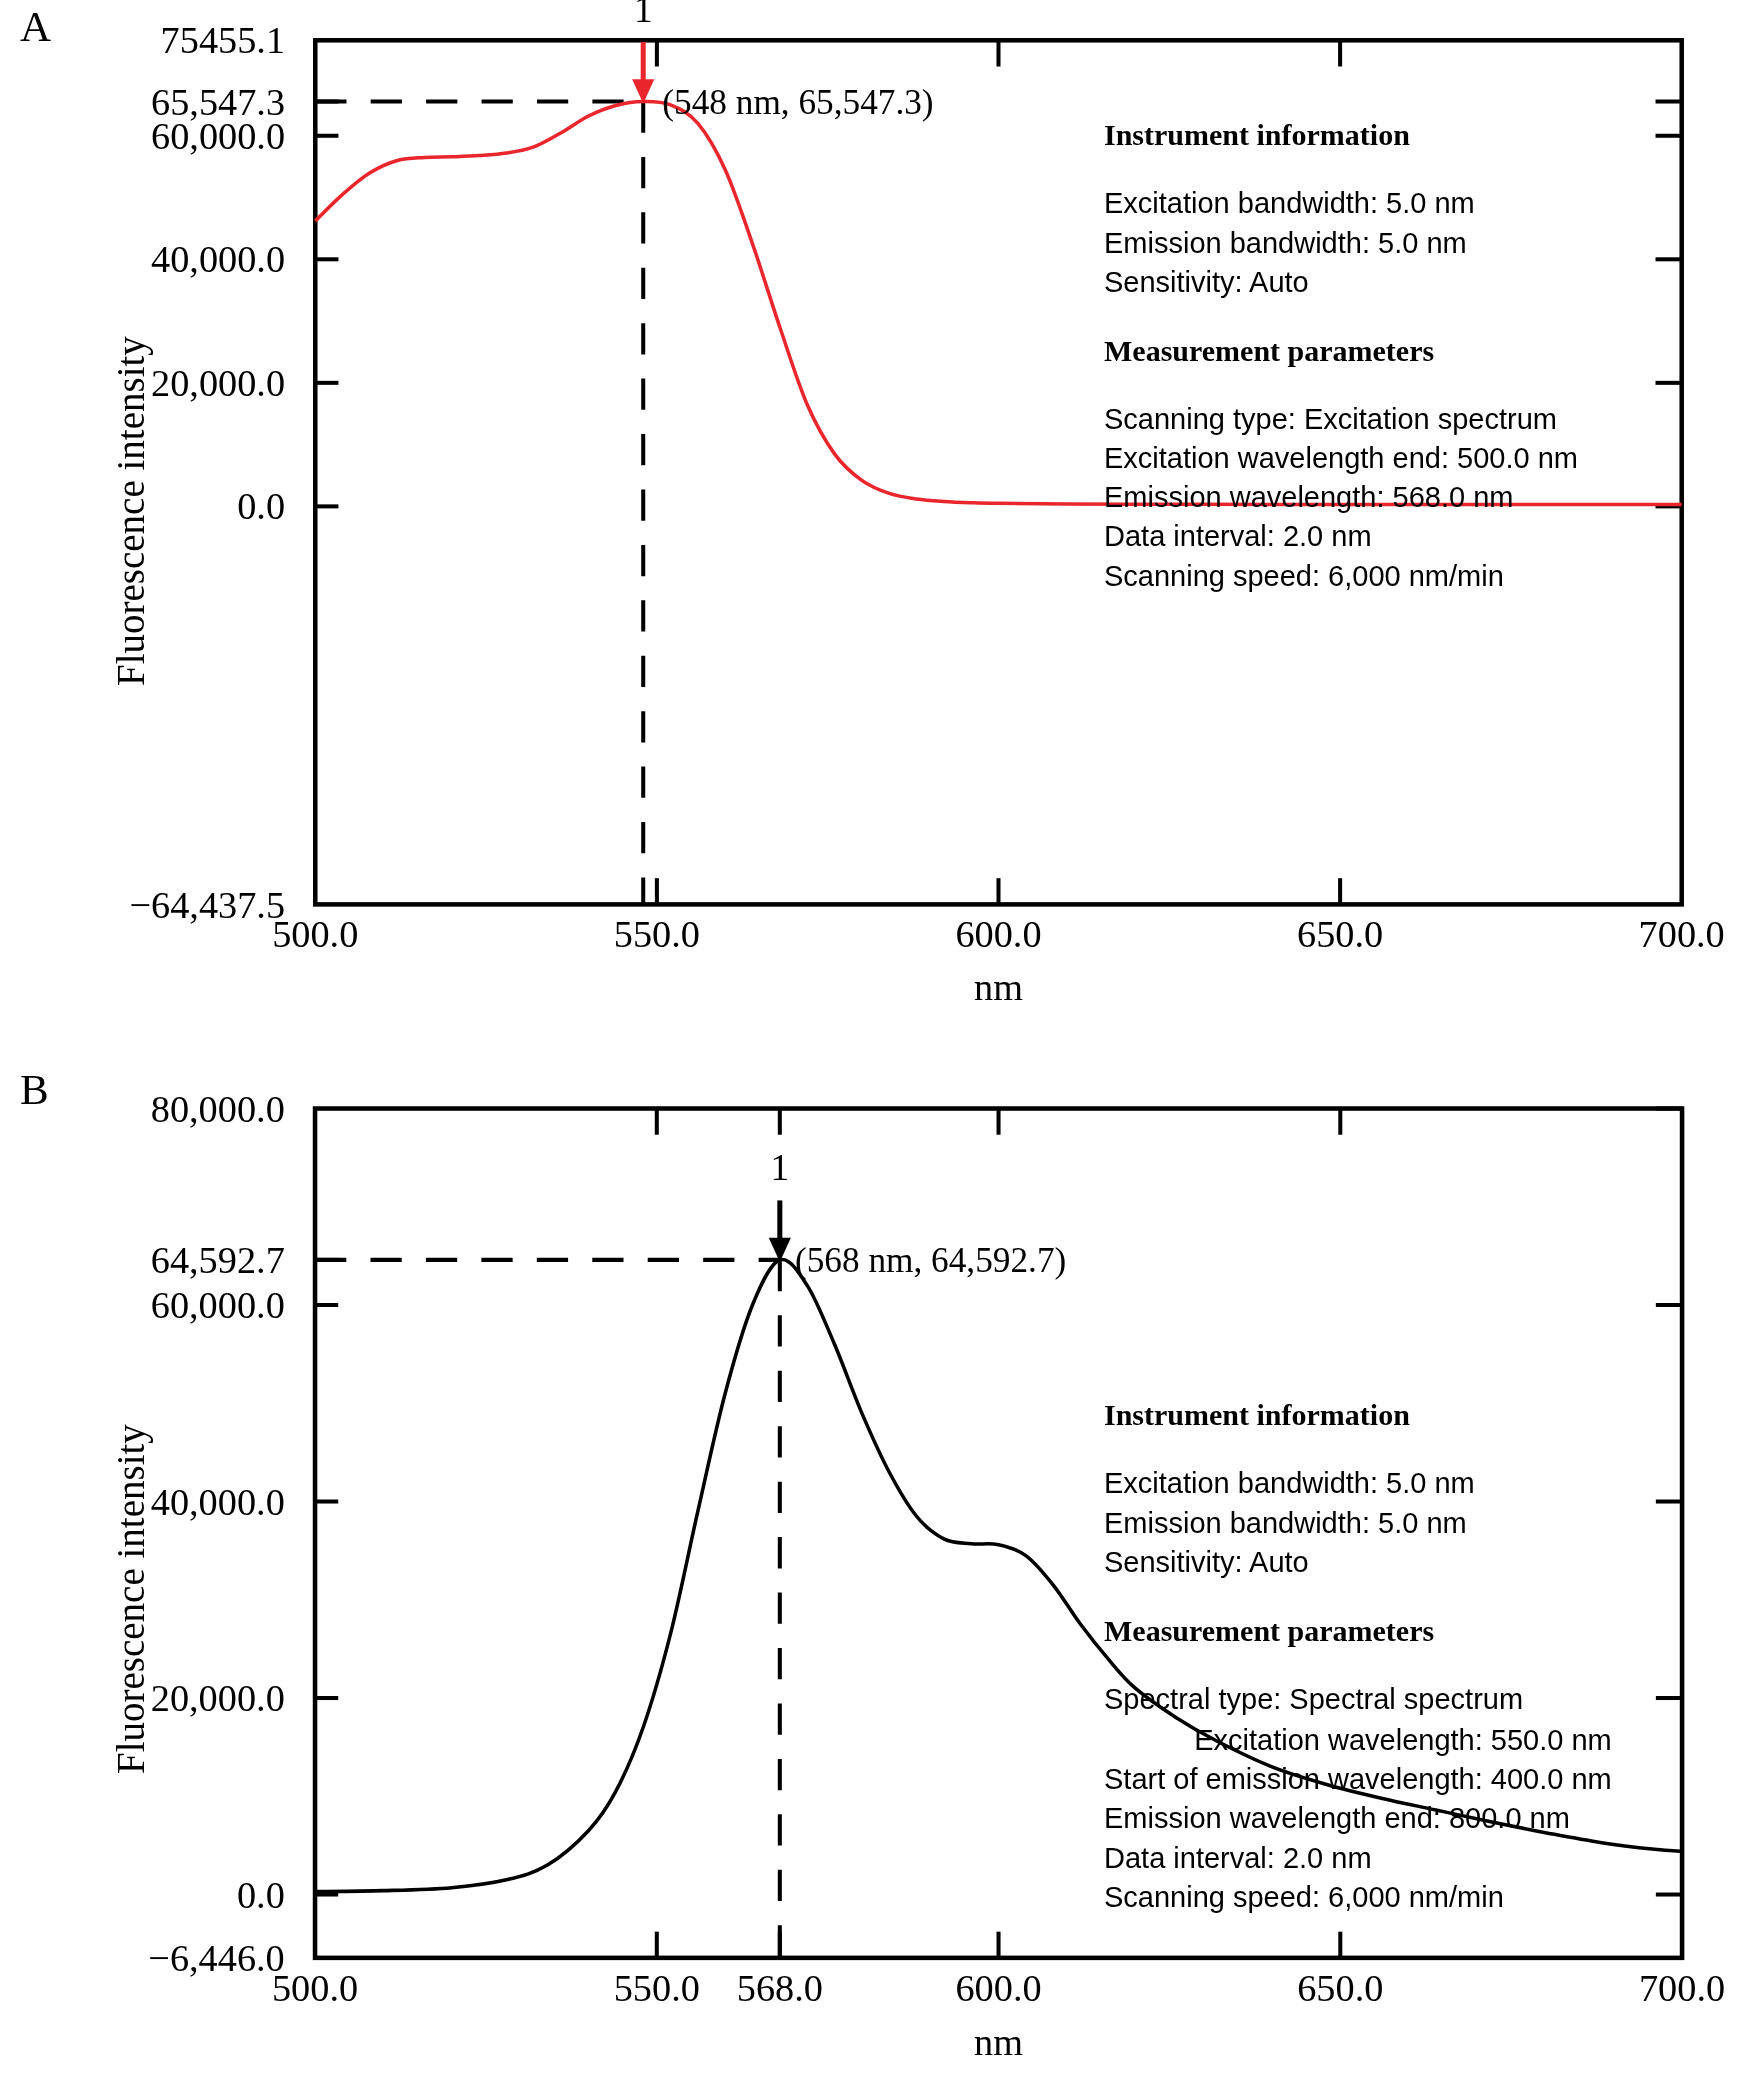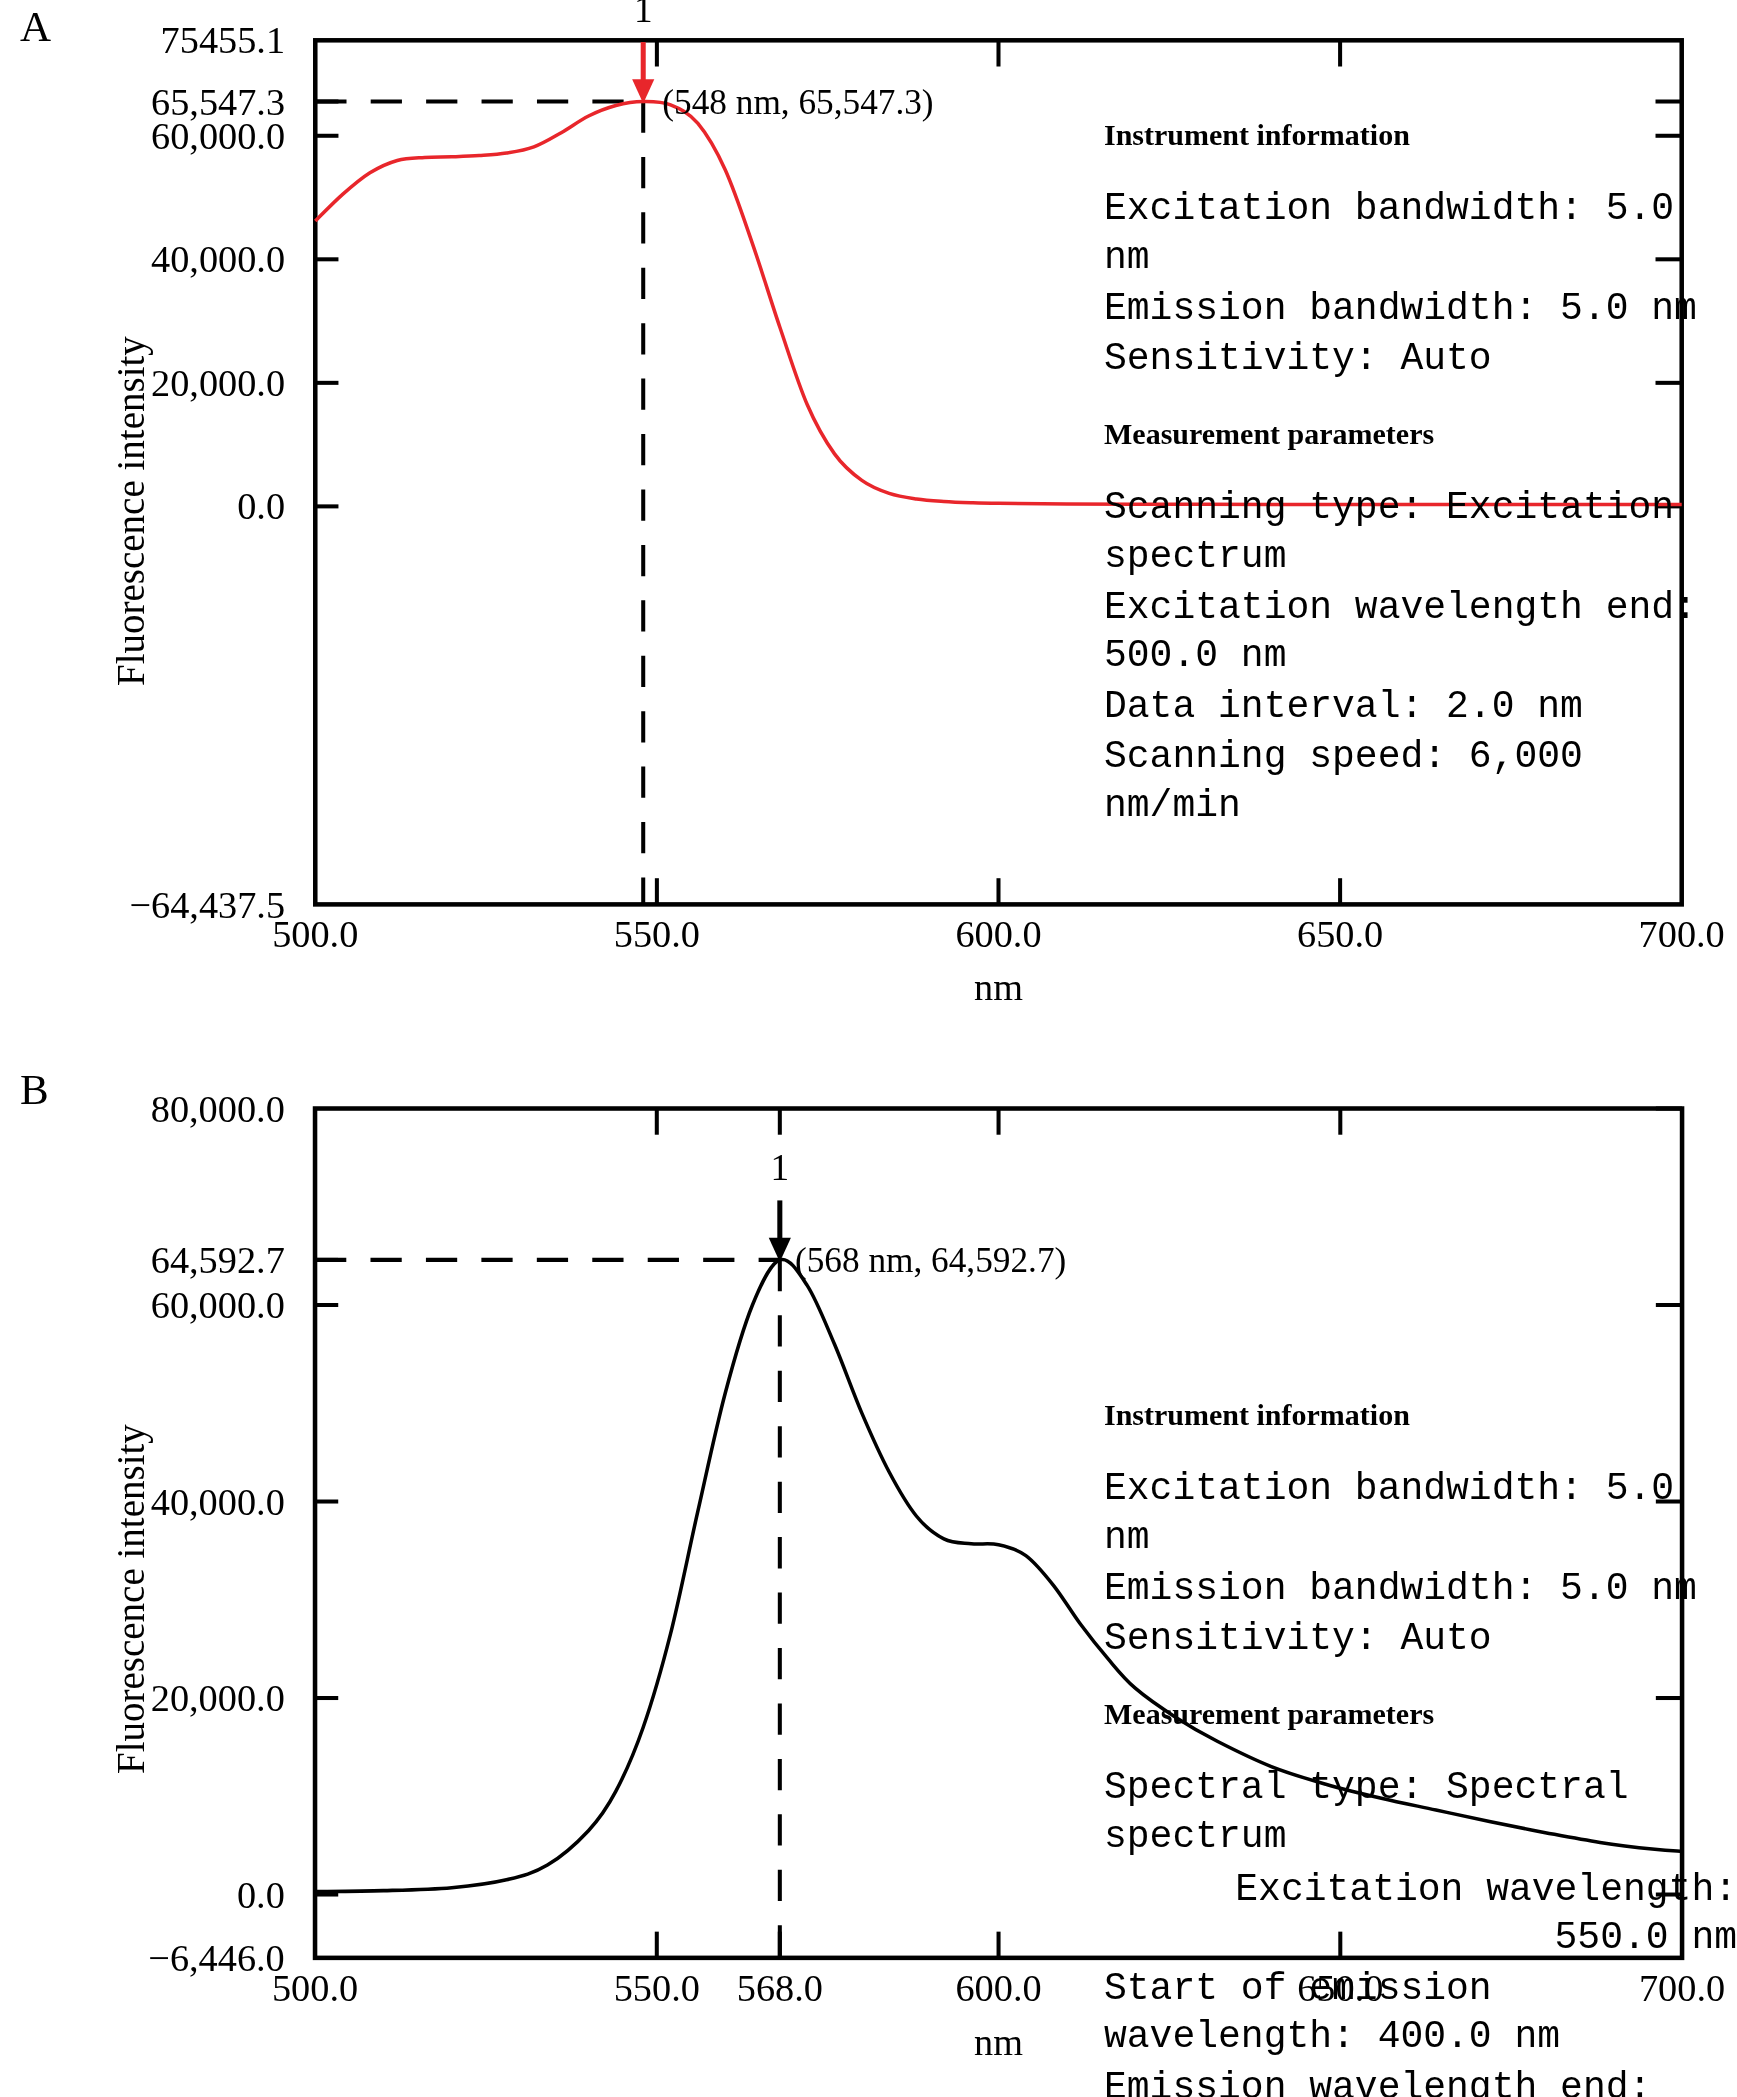--- a/index.html
+++ b/index.html
@@ -6,21 +6,21 @@
   body{width:1737px;height:2097px;position:relative;
        font-family:"Liberation Serif","DejaVu Serif",serif;color:#000;}
   .panel{position:absolute;left:0;width:1737px;}
   #panel-a{top:0;height:1048px;}
   #panel-b{top:1048px;height:1049px;}
   .panel-letter{position:absolute;font-size:43px;line-height:1;}
   .chart-svg{position:absolute;left:0;top:0;overflow:visible;}
   .tick-label{font-size:76px;font-family:"Liberation Serif","DejaVu Serif",serif;}
   .axis-title{font-size:76px;font-family:"Liberation Serif","DejaVu Serif",serif;}
   .info-head{font-size:30px;font-weight:bold;font-family:"Liberation Serif","DejaVu Serif",serif;}
-  .info-line{font-size:38px;font-family:Liberation Mono, monospace;}
+  .info-line{font-size:29px;font-family:Liberation Sans, sans-serif;}
   .peak-label{font-size:70px;font-family:"Liberation Serif","DejaVu Serif",serif;}
   .peak-num{font-size:74px;font-family:"Liberation Serif","DejaVu Serif",serif;}
   .ylab-rot{position:absolute;transform-origin:0 0;transform:rotate(-90deg);
             font-size:39px;white-space:nowrap;}
 </style>
 </head>
 <body>
 
 <div class="panel" id="panel-a">
   <div class="panel-letter" style="left:20px;top:5px;">A</div>
@@ -65,20 +65,21 @@
       <text x="1313.88" y="225.4637300328966" text-anchor="start" class="peak-label">(548 nm, 65,547.3)</text>
     </svg>
   <div id="info-a" style="position:absolute;left:1104px;top:116px;">
       <div class="info-head" style="margin-top: 0px; line-height: 1.28;">Instrument information</div>
       <div class="info-line" style="margin-top: 31px; line-height: 1.28;">Excitation bandwidth: 5.0 nm</div>
       <div class="info-line" style="margin-top: 2px; line-height: 1.28;">Emission bandwidth: 5.0 nm</div>
       <div class="info-line" style="margin-top: 2px; line-height: 1.28;">Sensitivity: Auto</div>
       <div class="info-head" style="margin-top: 31px; line-height: 1.28;">Measurement parameters</div>
       <div class="info-line" style="margin-top: 31px; line-height: 1.28;">Scanning type: Excitation spectrum</div>
       <div class="info-line" style="margin-top: 2px; line-height: 1.28;">Excitation wavelength end: 500.0 nm</div>
+      <div class="info-line" style="margin-top: 2px; line-height: 1.28;">Emission wavelength: 568.0 nm</div>
       <div class="info-line" style="margin-top: 2px; line-height: 1.28;">Data interval: 2.0 nm</div>
       <div class="info-line" style="margin-top: 2px; line-height: 1.28;">Scanning speed: 6,000 nm/min</div>
     </div>
 </div>
 
 <div class="panel" id="panel-b">
   <div class="panel-letter" style="left:20px;top:20px;">B</div>
   <div class="ylab-rot" style="left:108px;top:726px;">Fluorescence intensity</div>
   <svg class="chart-svg" id="svg-b" width="1737" height="1049" viewBox="0 0 3446 2081">
       <rect x="625" y="120" width="2712" height="1685" fill="none" stroke="#000" stroke-width="9"></rect>

